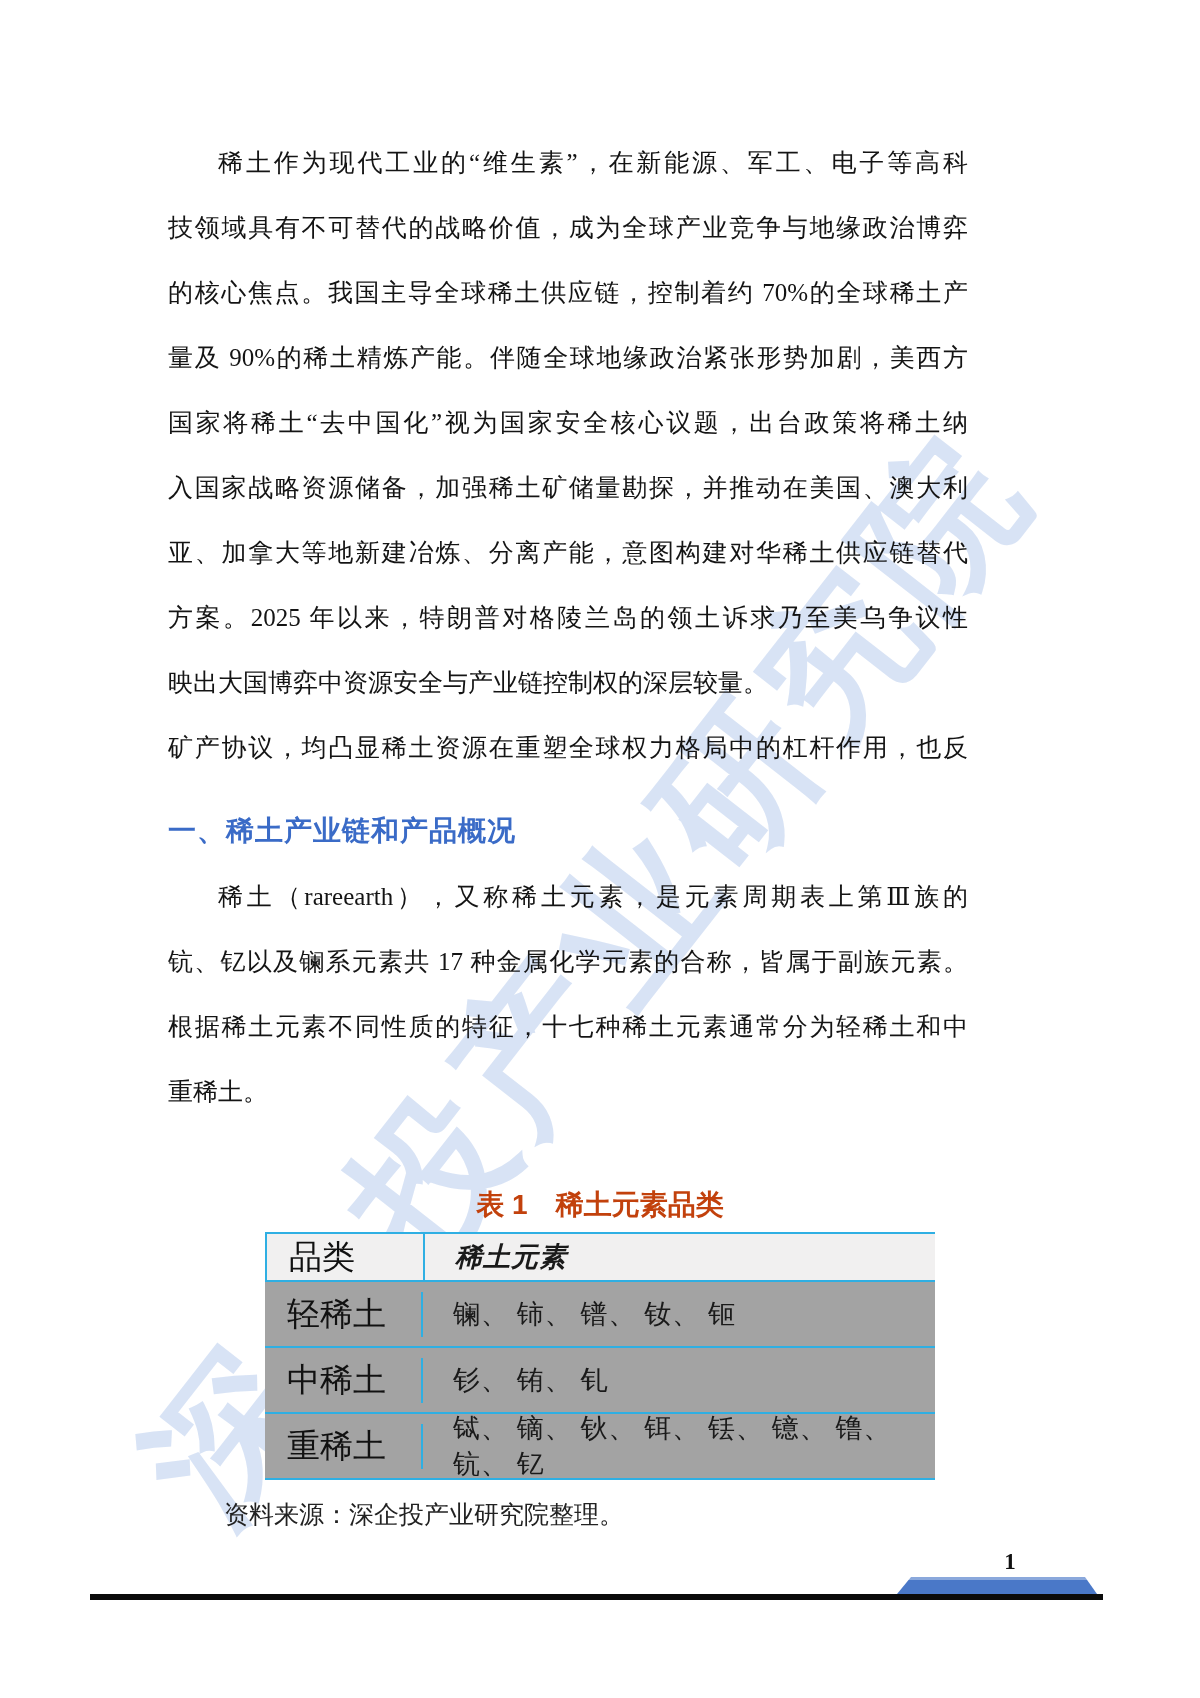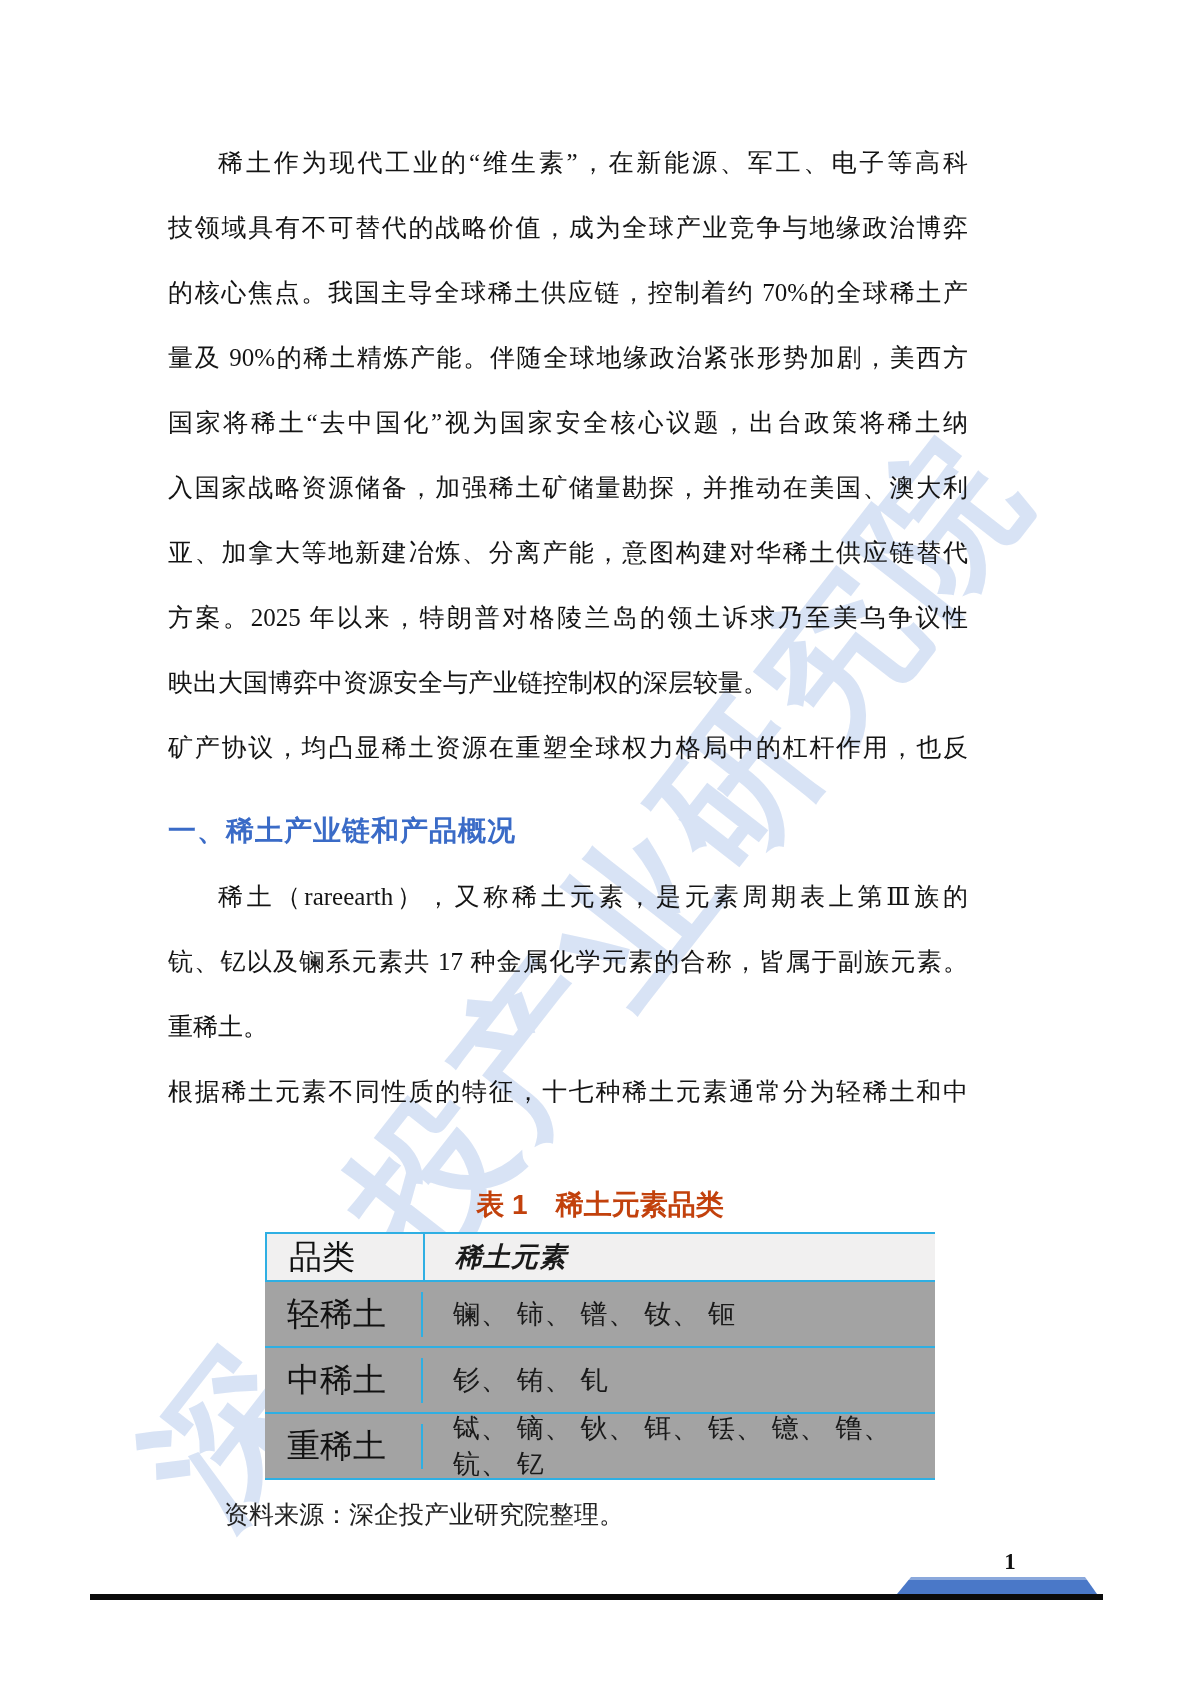--- a/index.html
+++ b/index.html
@@ -100,22 +100,22 @@
       <div class="ln">方案。2025 年以来，特朗普对格陵兰岛的领土诉求乃至美乌争议性</div>
       <div class="ln last">映出大国博弈中资源安全与产业链控制权的深层较量。</div>
       <div class="ln">矿产协议，均凸显稀土资源在重塑全球权力格局中的杠杆作用，也反</div>
     </div>
 
     <div class="heading">一、稀土产业链和产品概况</div>
 
     <div class="para overview">
       <div class="ln first">稀土（rareearth），又称稀土元素，是元素周期表上第Ⅲ族的</div>
       <div class="ln">钪、钇以及镧系元素共 17 种金属化学元素的合称，皆属于副族元素。</div>
+      <div class="ln">根据稀土元素不同性质的特征，十七种稀土元素通常分为轻稀土和中</div>
       <div class="ln last">重稀土。</div>
-      <div class="ln">根据稀土元素不同性质的特征，十七种稀土元素通常分为轻稀土和中</div>
     </div>
 
     <div class="tbl-title">表 1　稀土元素品类</div>
 
     <div class="retable">
       <div class="trow head">
         <div class="c1">品类</div>
         <div class="c2">稀土元素</div>
       </div>
       <div class="trow body">

